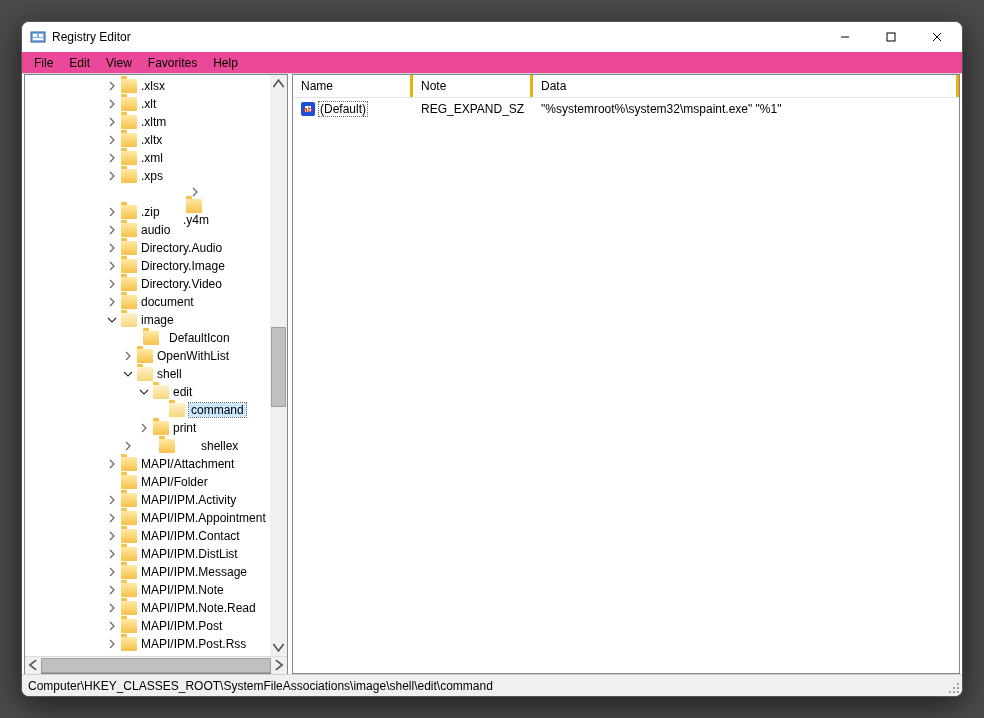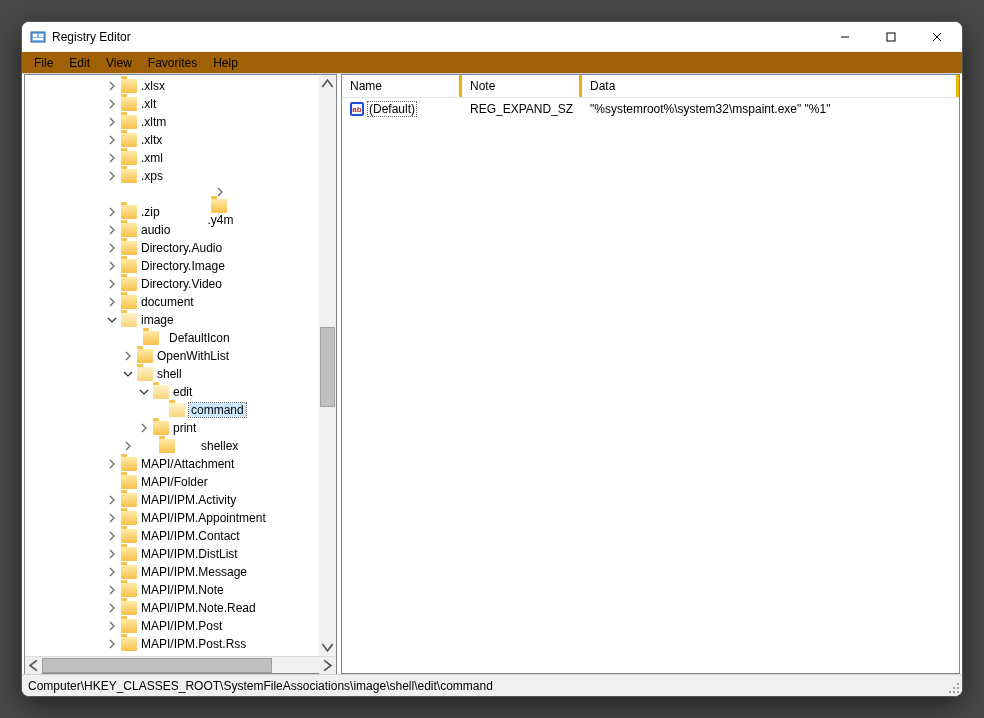--- a/index.html
+++ b/index.html
@@ -35,32 +35,32 @@
   }
   .titlebar .app-icon { width:16px; height:16px; margin-right:6px; }
   .titlebar .title { flex:1; color:#000; font-size:12px; }
   .win-btn { width:46px; height:30px; display:flex; align-items:center; justify-content:center; }
   .win-btn svg { width:10px; height:10px; }
   .menubar {
     height: 22px;
     display: flex;
     align-items: center;
     padding: 0 4px;
-    background: #a16207;
+    background: #ec4899;
     border-bottom: 1px solid #d0d0d0;
   }
   .menu-item { padding: 2px 8px; color:#000; }
   .client {
     flex: 1;
     display: flex;
     padding: 0 2px 0 2px;
     min-height: 0;
   }
   .tree-pane {
-    width: 313px;
+    width: 264px;
     border: 1px solid #828790;
     background: #fff;
     display: flex;
     flex-direction: column;
     margin-right: 4px;
     min-height: 0;
   }
   .tree-scroll {
     flex:1;
     overflow: hidden;
@@ -171,21 +171,21 @@
   }
   .list-row .cell { padding: 0 8px; font-size:12px; color:#000; display:flex; align-items:center; }
   .str-icon {
     width:14px; height:14px;
     margin-right:4px;
     display:inline-flex;
     align-items:center; justify-content:center;
     font-size:8px;
     font-weight:bold;
     color:#c03030;
-    border:2px solid #1d4ed8;
+    border:4px solid #1d4ed8;
     border-radius:2px;
     background:#fff;
     flex-shrink:0;
   }
   .val-name {
     outline:1px dotted #666;
     padding:0 1px;
   }
 
   .statusbar {

